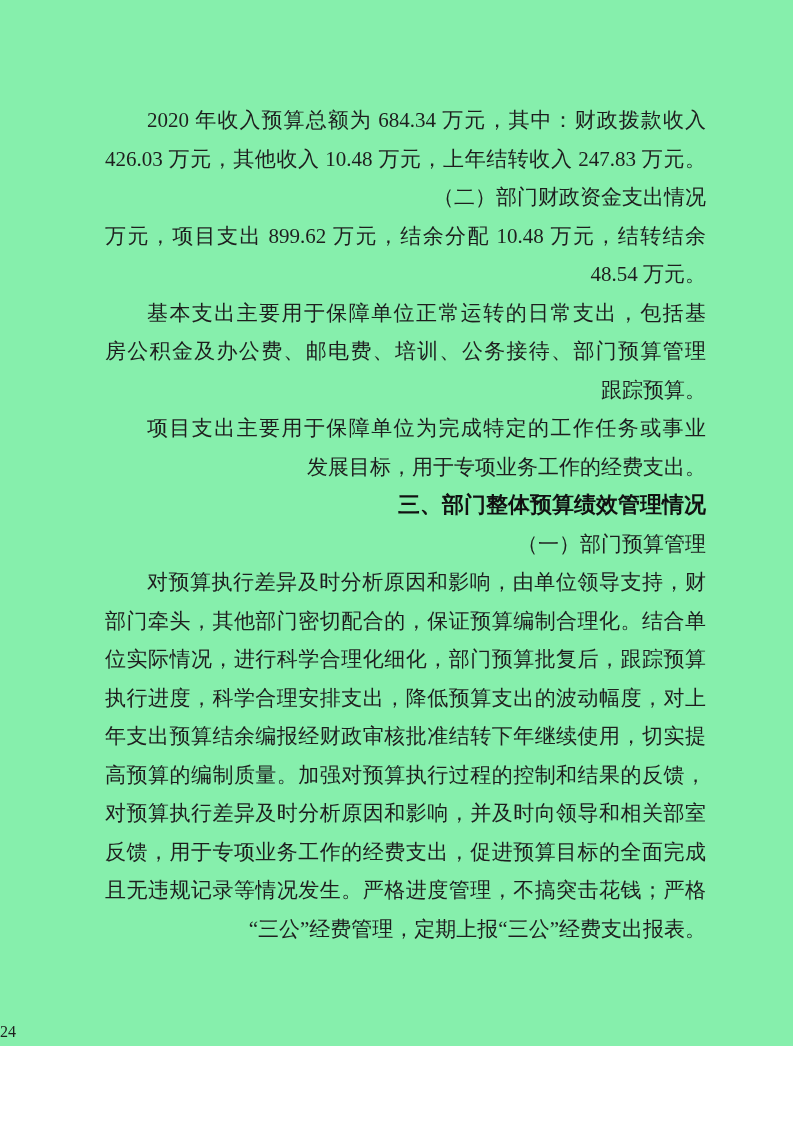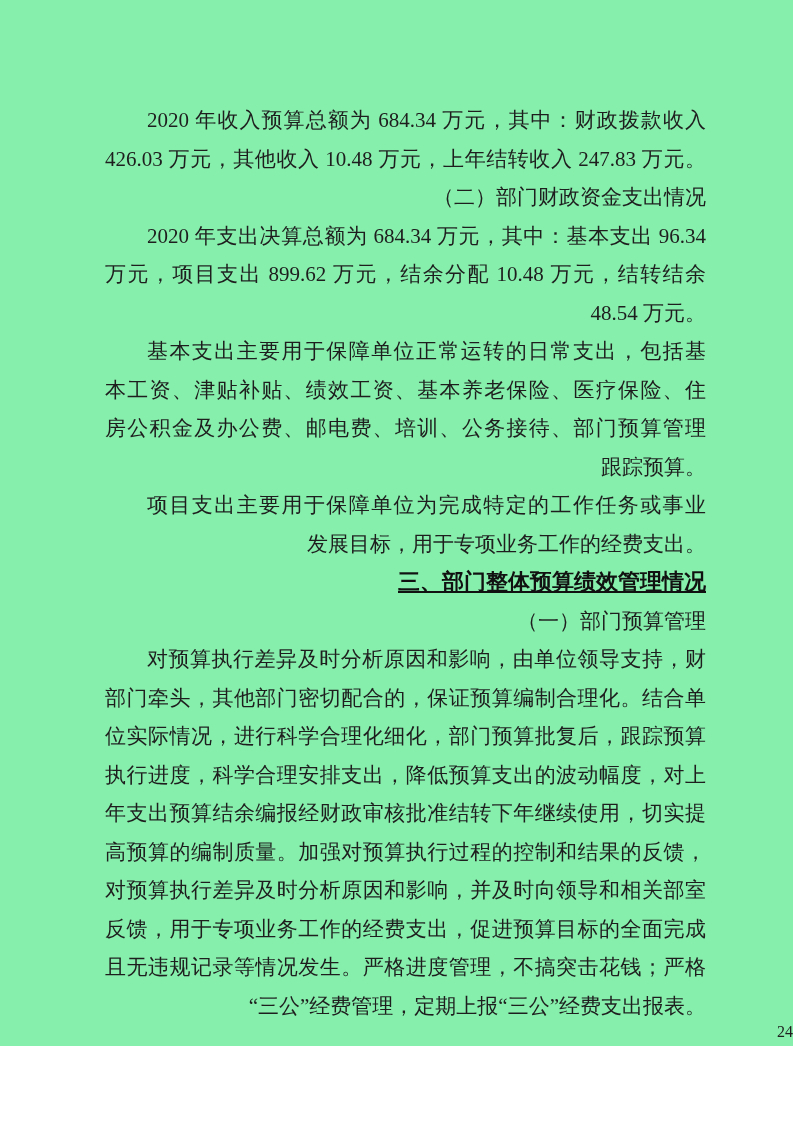--- a/index.html
+++ b/index.html
@@ -33,47 +33,44 @@
   .indent { text-indent: 2em; }
   .j {
     text-align: justify;
     text-align-last: justify;
   }
   .heading-bold {
     font-family: "Liberation Sans", "DejaVu Sans", sans-serif;
     font-weight: bold;
     font-size: 22px;
     color: #111111;
-    text-decoration: underline;
   }
   .page-number {
     position: absolute;
     top: 1022px;
     left: 0;
     width: 100%;
-    text-align: right;
+    text-align: left;
     font-size: 16px;
     line-height: 20px;
     color: #1e1e1e;
     font-family: "Liberation Serif", "DejaVu Serif", serif;
   }
 </style>
 </head>
 <body>
 
 <div class="page">
   <div class="content">
     <div class="line indent j">2020 年收入预算总额为 684.34 万元，其中：财政拨款收入</div>
     <div class="line j">426.03 万元，其他收入 10.48 万元，上年结转收入 247.83 万元。</div>
     <div class="line indent">（二）部门财政资金支出情况</div>
-    <div class="line indent j">2020 年支出决算总额为 684.34 万元，其中：基本支出 96.34</div>
     <div class="line j">万元，项目支出 899.62 万元，结余分配 10.48 万元，结转结余</div>
     <div class="line">48.54 万元。</div>
     <div class="line indent j">基本支出主要用于保障单位正常运转的日常支出，包括基</div>
-    <div class="line j">本工资、津贴补贴、绩效工资、基本养老保险、医疗保险、住</div>
     <div class="line j">房公积金及办公费、邮电费、培训、公务接待、部门预算管理</div>
     <div class="line">跟踪预算。</div>
     <div class="line indent j">项目支出主要用于保障单位为完成特定的工作任务或事业</div>
     <div class="line">发展目标，用于专项业务工作的经费支出。</div>
     <div class="line indent heading-bold">三、部门整体预算绩效管理情况</div>
     <div class="line indent">（一）部门预算管理</div>
     <div class="line indent j">对预算执行差异及时分析原因和影响，由单位领导支持，财务</div>
     <div class="line j">部门牵头，其他部门密切配合的，保证预算编制合理化。结合单</div>
     <div class="line j">位实际情况，进行科学合理化细化，部门预算批复后，跟踪预算</div>
     <div class="line j">执行进度，科学合理安排支出，降低预算支出的波动幅度，对上</div>

